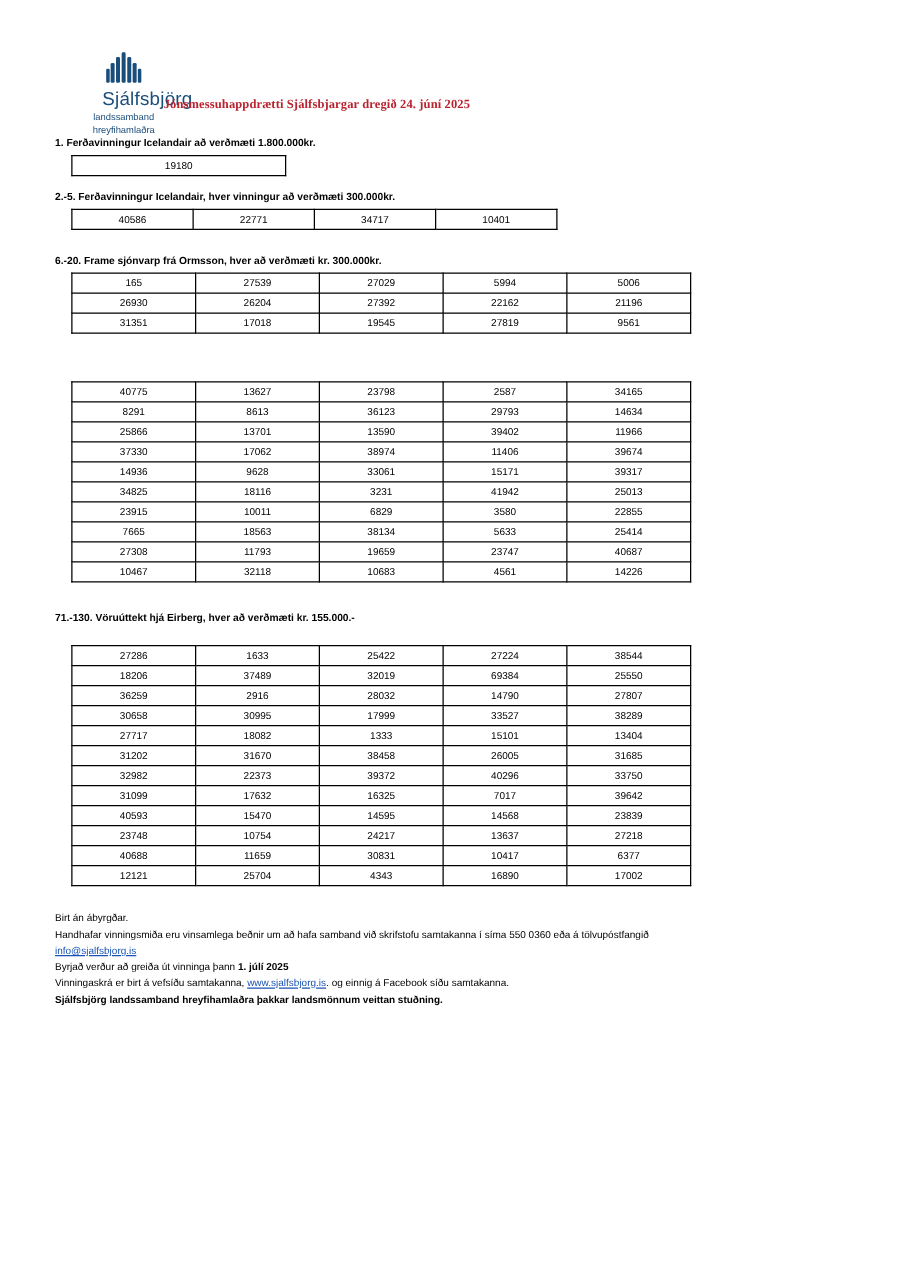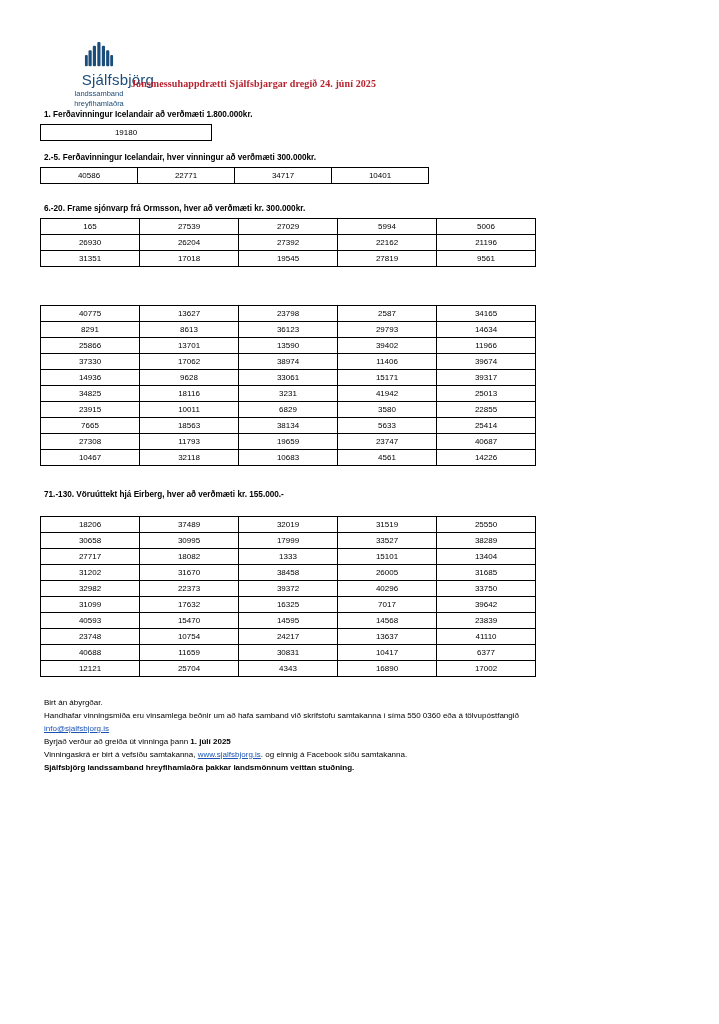--- a/index.html
+++ b/index.html
@@ -74,21 +74,21 @@
     margin: 0 0 0 0;
   }
   .section-head {
     font-size: 8.2px;
     font-weight: bold;
     color: #000;
     margin: 0 0 5px 44px;
   }
   .tbl {
     border-collapse: collapse;
-    margin-left: 40px;
+    margin-left: 57px;
     table-layout: fixed;
   }
   .tbl td {
     border: 1px solid #000000;
     height: 15px;
     font-size: 8px;
     text-align: center;
     vertical-align: middle;
     padding: 0 2px;
     font-family: "Liberation Sans", sans-serif;
@@ -281,26 +281,40 @@
         </table>
     </div>
 
     <div class="sp-24"></div>
 
     <div class="section">
       <div class="section-head">71.-130. Vöruúttekt hjá Eirberg, hver að verðmæti kr. 155.000.-</div>
       <div class="sp-12"></div>
       <table class="tbl t-big">
         <tbody>
+            <tr>
+          <td>27286</td>
+          <td>1633</td>
+          <td>25422</td>
+          <td>27224</td>
+          <td>38544</td>
+        </tr>
         <tr>
           <td>18206</td>
           <td>37489</td>
           <td>32019</td>
-          <td>31519</td>
+          <td>69384</td>
           <td>25550</td>
+        </tr>
+        <tr>
+          <td>36259</td>
+          <td>2916</td>
+          <td>28032</td>
+          <td>14790</td>
+          <td>27807</td>
         </tr>
         <tr>
           <td>30658</td>
           <td>30995</td>
           <td>17999</td>
           <td>33527</td>
           <td>38289</td>
         </tr>
         <tr>
           <td>27717</td>
@@ -335,21 +349,21 @@
           <td>15470</td>
           <td>14595</td>
           <td>14568</td>
           <td>23839</td>
         </tr>
         <tr>
           <td>23748</td>
           <td>10754</td>
           <td>24217</td>
           <td>13637</td>
-          <td>41110</td>
+          <td>27218</td>
         </tr>
         <tr>
           <td>40688</td>
           <td>11659</td>
           <td>30831</td>
           <td>10417</td>
           <td>6377</td>
         </tr>
         <tr>
           <td>12121</td>

